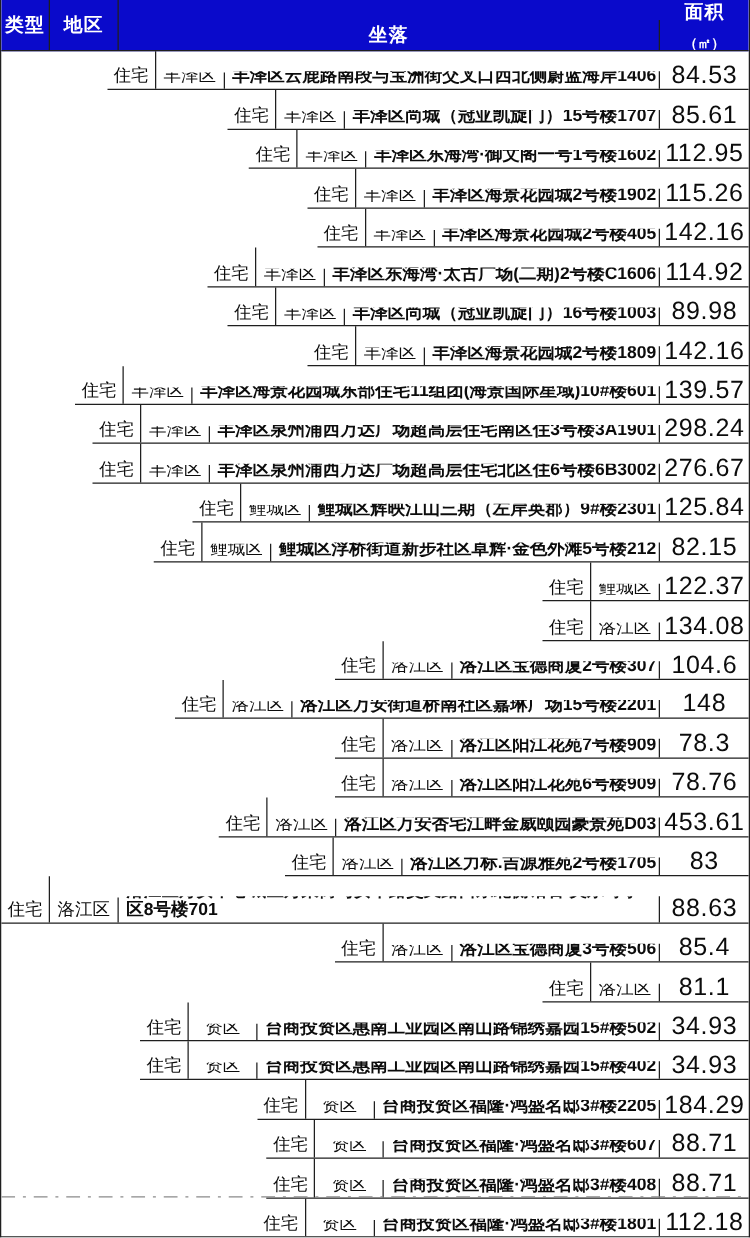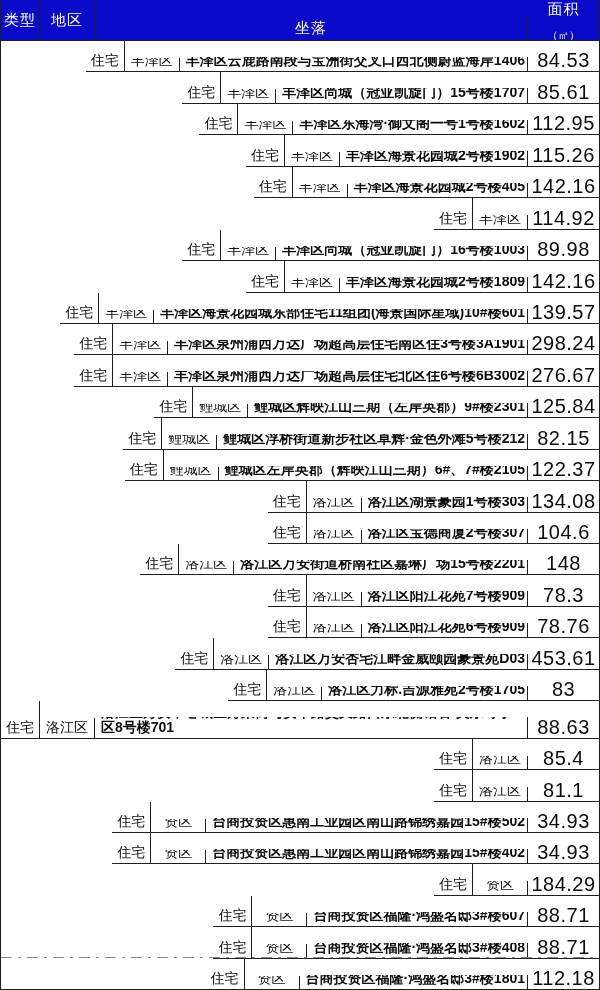--- a/index.html
+++ b/index.html
@@ -14,21 +14,21 @@
     border-bottom:1px solid #1f1f1f;
     font-family:"Liberation Sans","DejaVu Sans",sans-serif;
     color:#0c0c0c;
     overflow:hidden;
   }
   .thead{
     flex:0 0 41px;
     display:flex;
     background:#0a0acb;
     color:#ffffff;
-    font-weight:normal;
+    font-weight:bold;
     border-bottom:1px solid #1f1f1f;
     box-sizing:border-box;
   }
   .thead .cell{
     display:flex;flex-direction:column;
     align-items:center;justify-content:center;
     font-size:15px;
     letter-spacing:1px;
     overflow:hidden;
   }
@@ -134,20 +134,21 @@
   </div>
       <div class="trow">
     <div class="cell c-type">住宅</div>
     <div class="cell c-district">丰泽区</div>
     <div class="cell c-loc">丰泽区海景花园城2号楼405</div>
     <div class="cell c-area">142.16</div>
   </div>
       <div class="trow">
     <div class="cell c-type">住宅</div>
     <div class="cell c-district">丰泽区</div>
+    <div class="cell c-loc">丰泽区东海湾·太古广场(二期)2号楼C1606</div>
     <div class="cell c-area">114.92</div>
   </div>
       <div class="trow">
     <div class="cell c-type">住宅</div>
     <div class="cell c-district">丰泽区</div>
     <div class="cell c-loc">丰泽区尚城（冠亚凯旋门）16号楼1003</div>
     <div class="cell c-area">89.98</div>
   </div>
       <div class="trow">
     <div class="cell c-type">住宅</div>
@@ -181,27 +182,25 @@
   </div>
       <div class="trow">
     <div class="cell c-type">住宅</div>
     <div class="cell c-district">鲤城区</div>
     <div class="cell c-loc">鲤城区浮桥街道新步社区卓辉·金色外滩5号楼212</div>
     <div class="cell c-area">82.15</div>
   </div>
       <div class="trow">
     <div class="cell c-type">住宅</div>
     <div class="cell c-district">鲤城区</div>
-    <div class="cell c-loc">鲤城区左岸英郡（辉映江山三期）6#、7#楼2105</div>
     <div class="cell c-area">122.37</div>
   </div>
       <div class="trow">
     <div class="cell c-type">住宅</div>
     <div class="cell c-district">洛江区</div>
-    <div class="cell c-loc">洛江区湖景豪园1号楼303</div>
     <div class="cell c-area">134.08</div>
   </div>
       <div class="trow">
     <div class="cell c-type">住宅</div>
     <div class="cell c-district">洛江区</div>
     <div class="cell c-loc">洛江区宝德商厦2号楼307</div>
     <div class="cell c-area">104.6</div>
   </div>
       <div class="trow">
     <div class="cell c-type">住宅</div>
@@ -235,20 +234,21 @@
   </div>
       <div class="trow tall">
     <div class="cell c-type">住宅</div>
     <div class="cell c-district">洛江区</div>
     <div class="cell c-loc">洛江区万安中心城区万荣街与安平路交叉路口东北侧钻石·美尔奇小区8号楼701</div>
     <div class="cell c-area">88.63</div>
   </div>
       <div class="trow">
     <div class="cell c-type">住宅</div>
     <div class="cell c-district">洛江区</div>
+    <div class="cell c-loc">洛江区宝德商厦3号楼506</div>
     <div class="cell c-area">85.4</div>
   </div>
       <div class="trow">
     <div class="cell c-type">住宅</div>
     <div class="cell c-district">洛江区</div>
     <div class="cell c-area">81.1</div>
   </div>
       <div class="trow">
     <div class="cell c-type">住宅</div>
     <div class="cell c-district">台商投资区</div>
@@ -257,20 +257,21 @@
   </div>
       <div class="trow">
     <div class="cell c-type">住宅</div>
     <div class="cell c-district">台商投资区</div>
     <div class="cell c-loc">台商投资区惠南工业园区南山路锦绣嘉园15#楼402</div>
     <div class="cell c-area">34.93</div>
   </div>
       <div class="trow">
     <div class="cell c-type">住宅</div>
     <div class="cell c-district">台商投资区</div>
+    <div class="cell c-loc">台商投资区福隆·鸿盛名邸3#楼2205</div>
     <div class="cell c-area">184.29</div>
   </div>
       <div class="trow">
     <div class="cell c-type">住宅</div>
     <div class="cell c-district">台商投资区</div>
     <div class="cell c-loc">台商投资区福隆·鸿盛名邸3#楼607</div>
     <div class="cell c-area">88.71</div>
   </div>
       <div class="trow">
     <div class="cell c-type">住宅</div>

